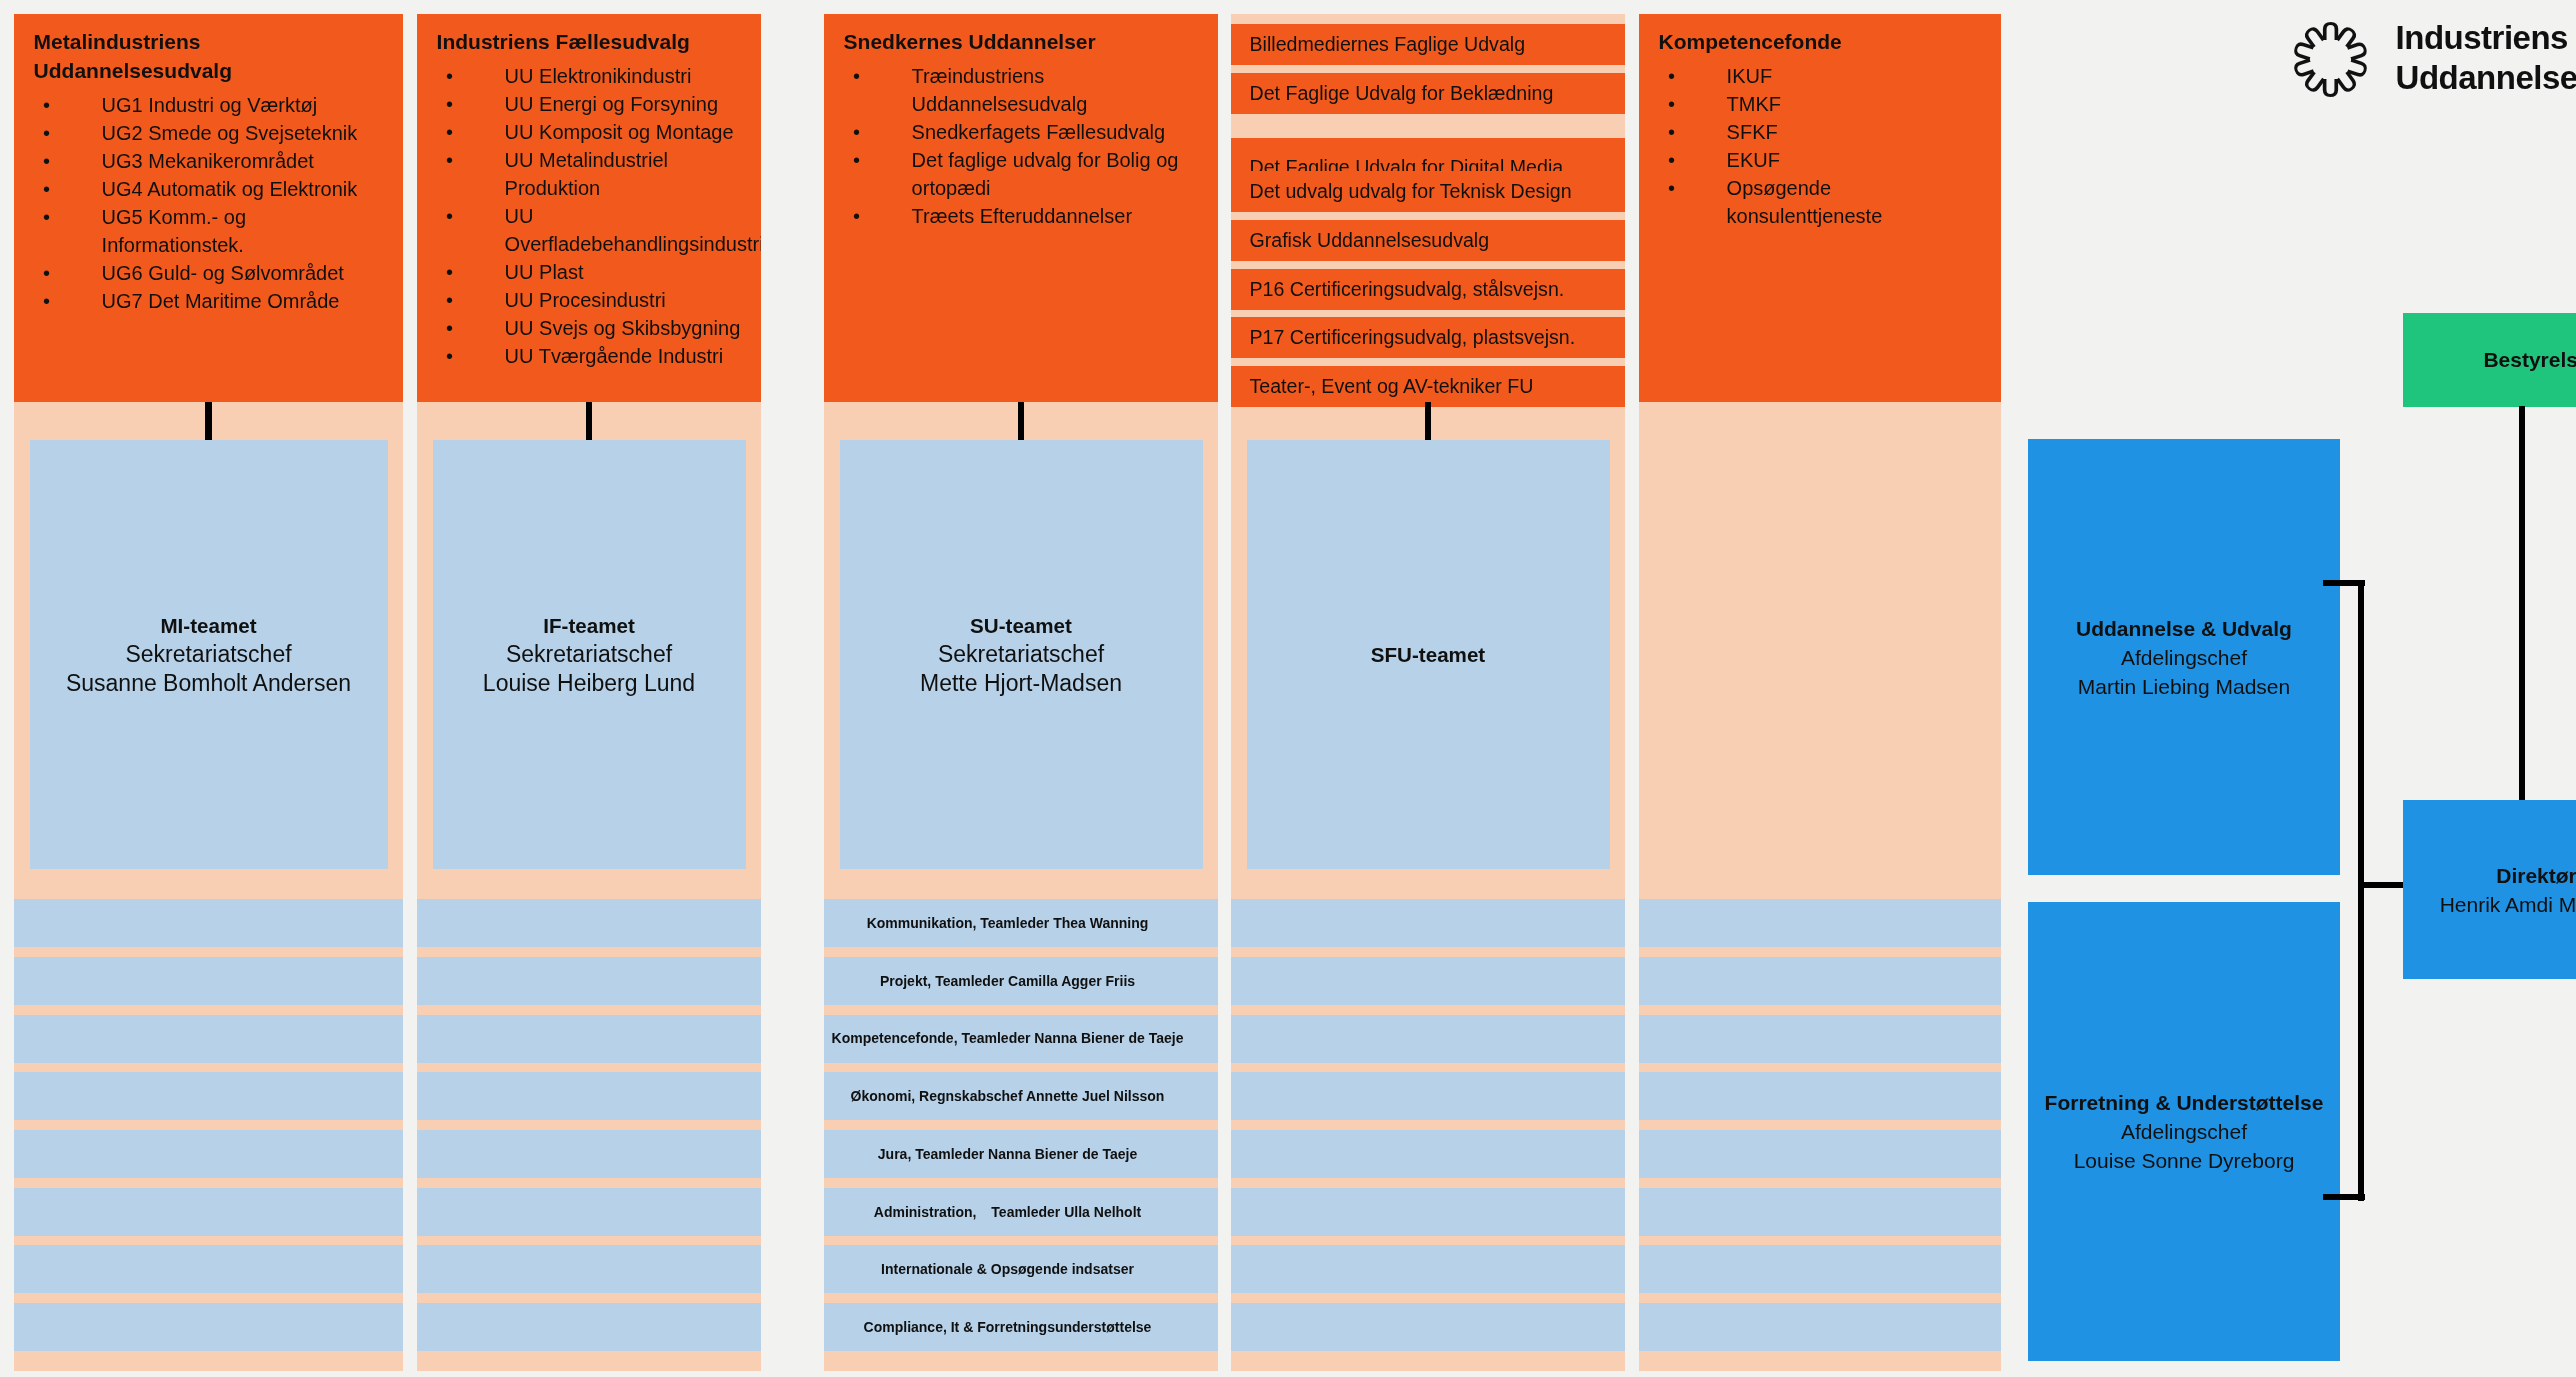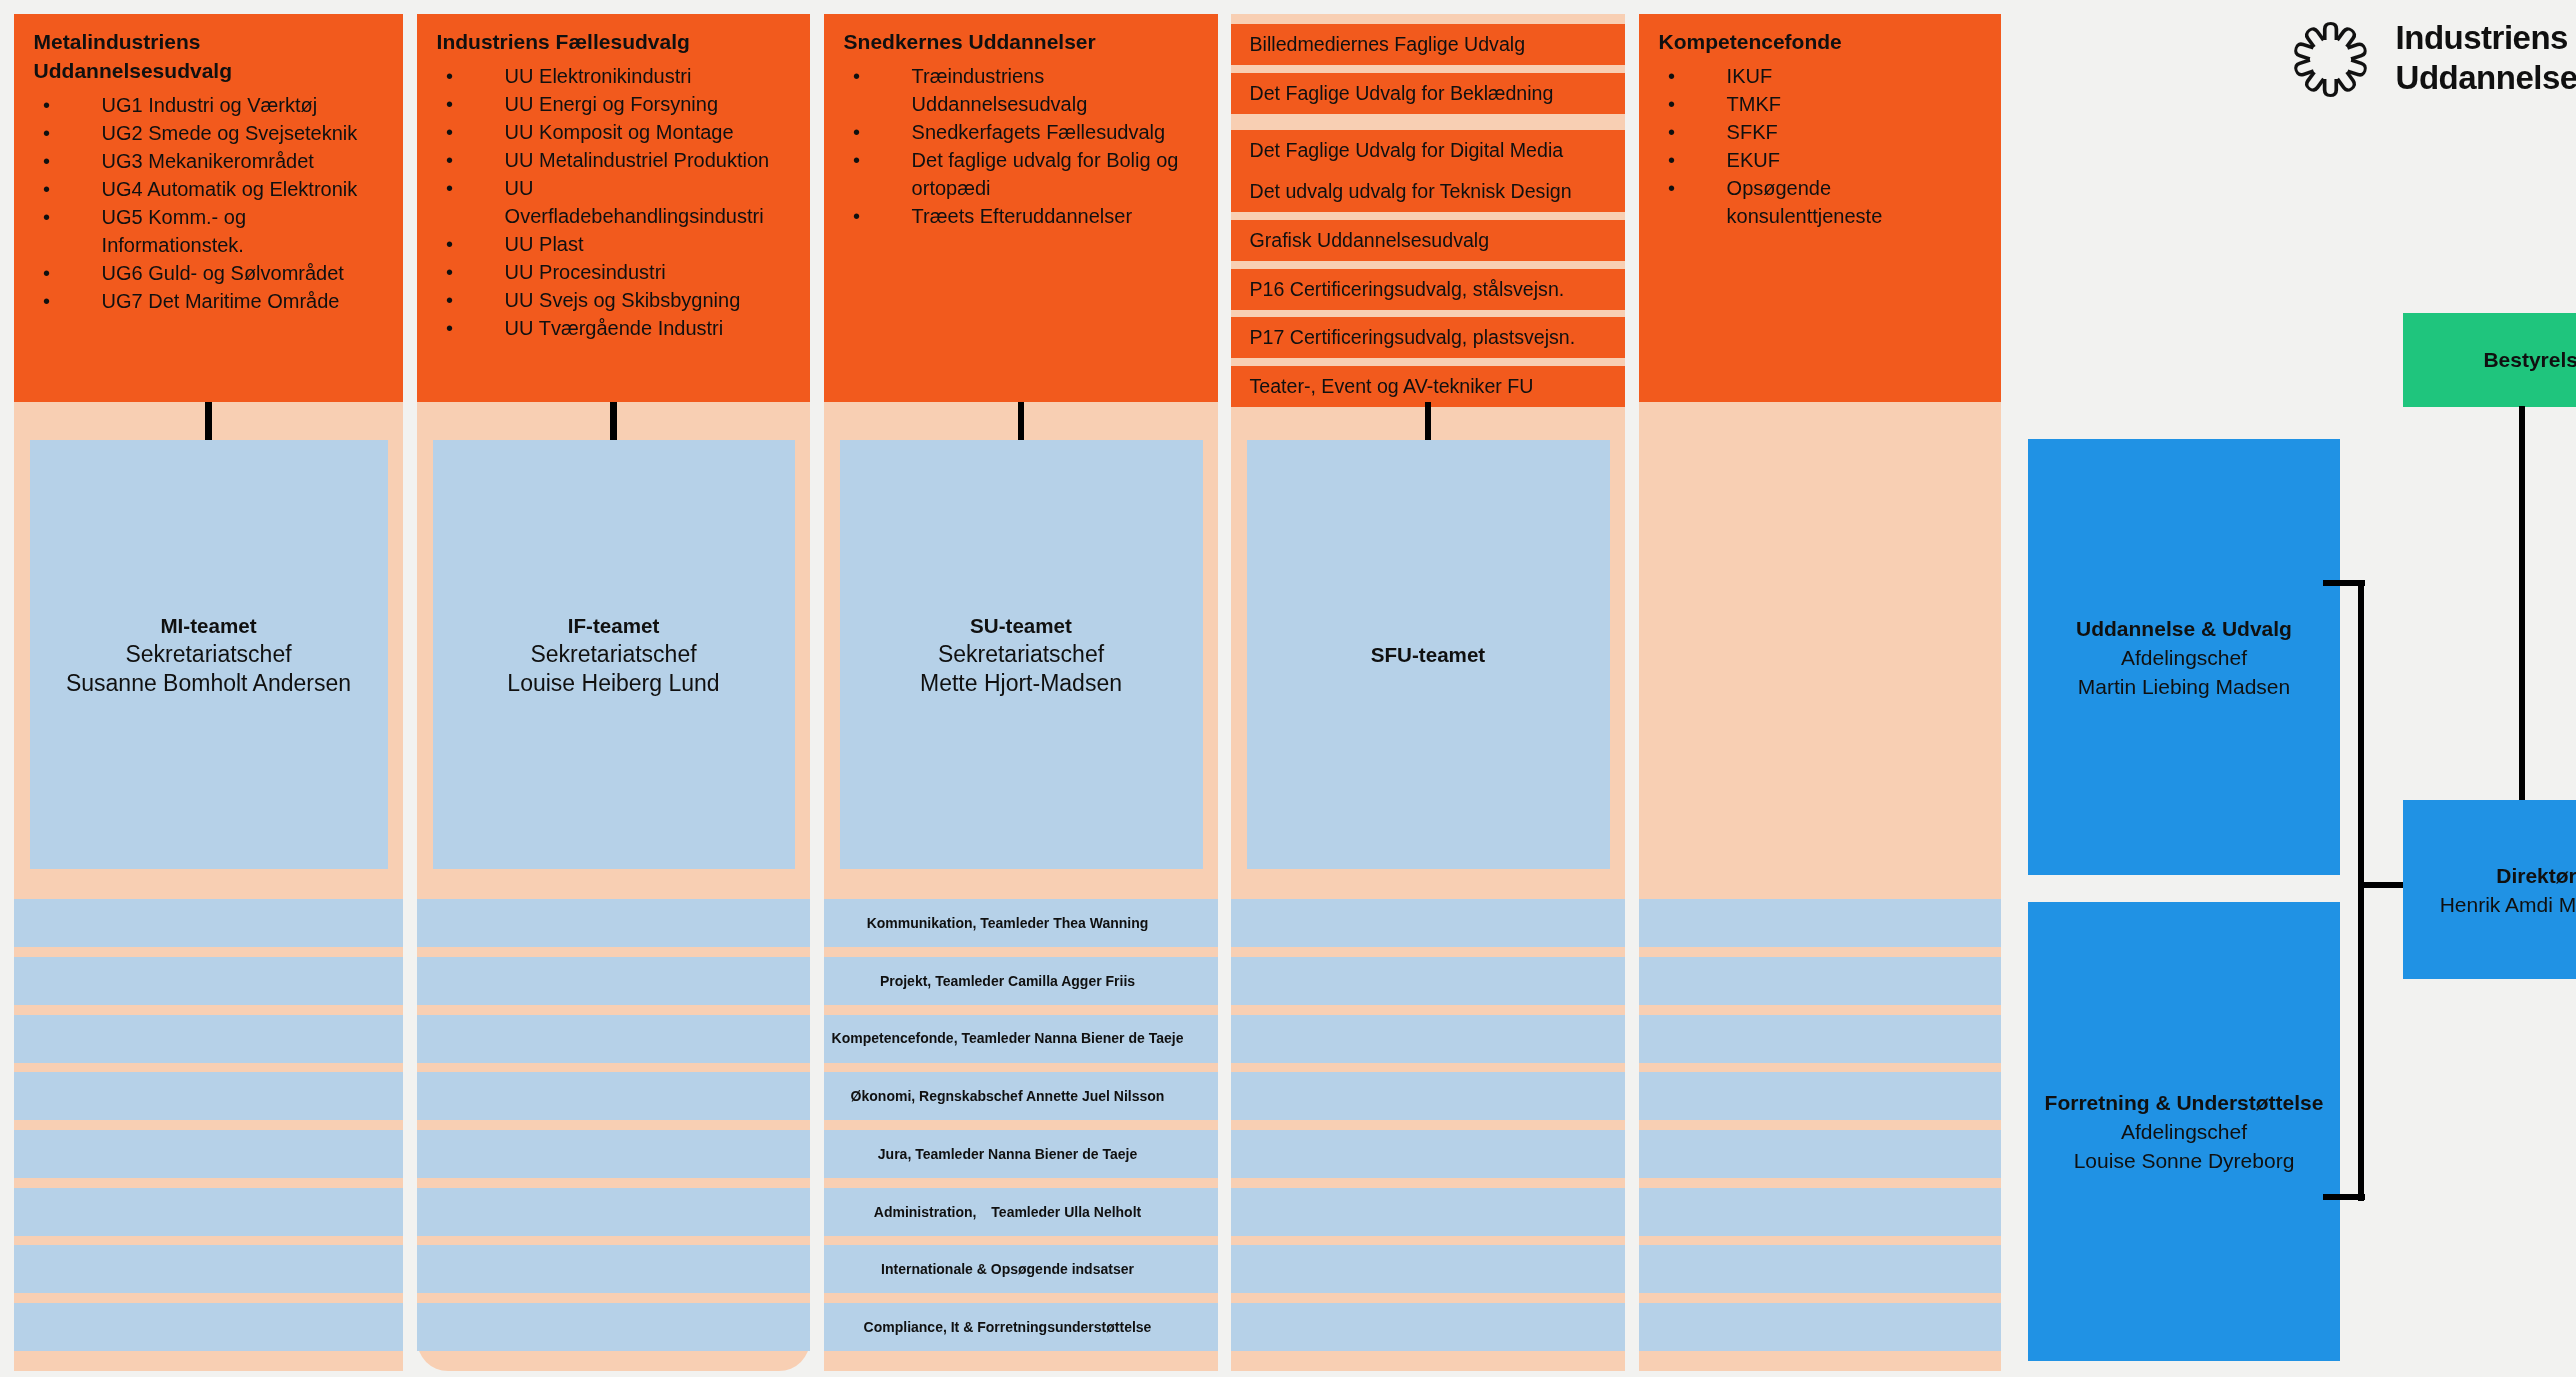--- a/index.html
+++ b/index.html
@@ -80,21 +80,21 @@
     <div class="bar-seg" style="top:885px;"></div>
     <div class="bar-seg" style="top:943px;"></div>
     <div class="bar-seg" style="top:1001px;"></div>
     <div class="bar-seg" style="top:1058px;"></div>
     <div class="bar-seg" style="top:1116px;"></div>
     <div class="bar-seg" style="top:1174px;"></div>
     <div class="bar-seg" style="top:1231px;"></div>
     <div class="bar-seg" style="top:1289px;"></div>
   </div>
 
-  <div class="col" style="left:417px; width:393px;border-radius:31px;">
+  <div class="col" style="left:417px; width:344px;">
     <div class="orange-header">
       <div class="oh-title">Industriens Fællesudvalg</div>
       <ul>
         <li>UU Elektronikindustri</li>
         <li>UU Energi og Forsyning</li>
         <li>UU Komposit og Montage</li>
         <li>UU Metalindustriel Produktion</li>
         <li>UU Overfladebehandlingsindustri</li>
         <li>UU Plast</li>
         <li>UU Procesindustri</li>
@@ -144,21 +144,21 @@
     <div class="bar-seg" style="top:1289px;"></div>
   </div>
 
   <div class="col" style="left:1231px; width:394px;">
     <div class="mini-box" style="top:59px;">
         <span>Det Faglige Udvalg for Beklædning</span>
       </div>
     <div class="mini-box" style="top:9.8px;">
         <span>Billedmediernes Faglige Udvalg</span>
       </div>
-    <div class="mini-box" style="top:116px;">
+    <div class="mini-box" style="top:124px;align-items:flex-end;">
         <span>Det Faglige Udvalg for Digital Media</span>
       </div>
     <div class="mini-box" style="top:157px;">
         <span>Det udvalg udvalg for Teknisk Design</span>
       </div>
     <div class="mini-box" style="top:206px;">
         <span>Grafisk Uddannelsesudvalg</span>
       </div>
     <div class="mini-box" style="top:255px;">
         <span>P16 Certificeringsudvalg, stålsvejsn.</span>

